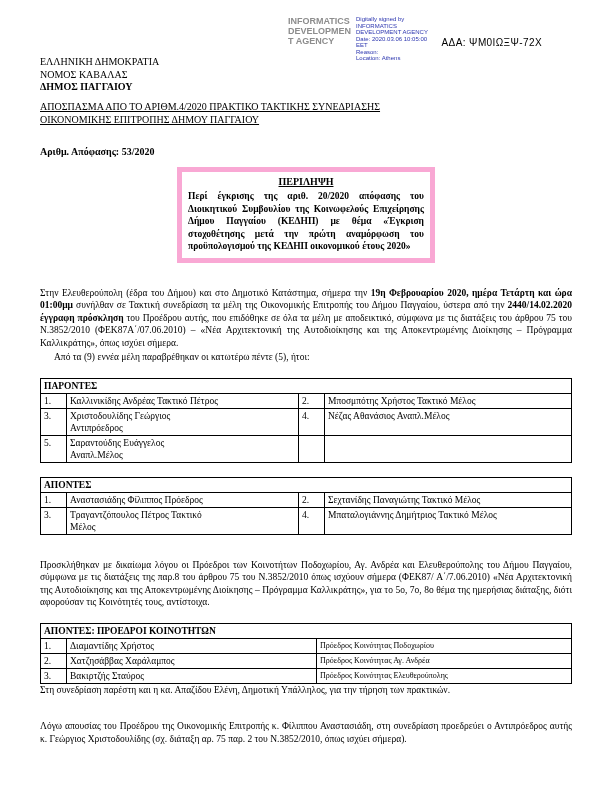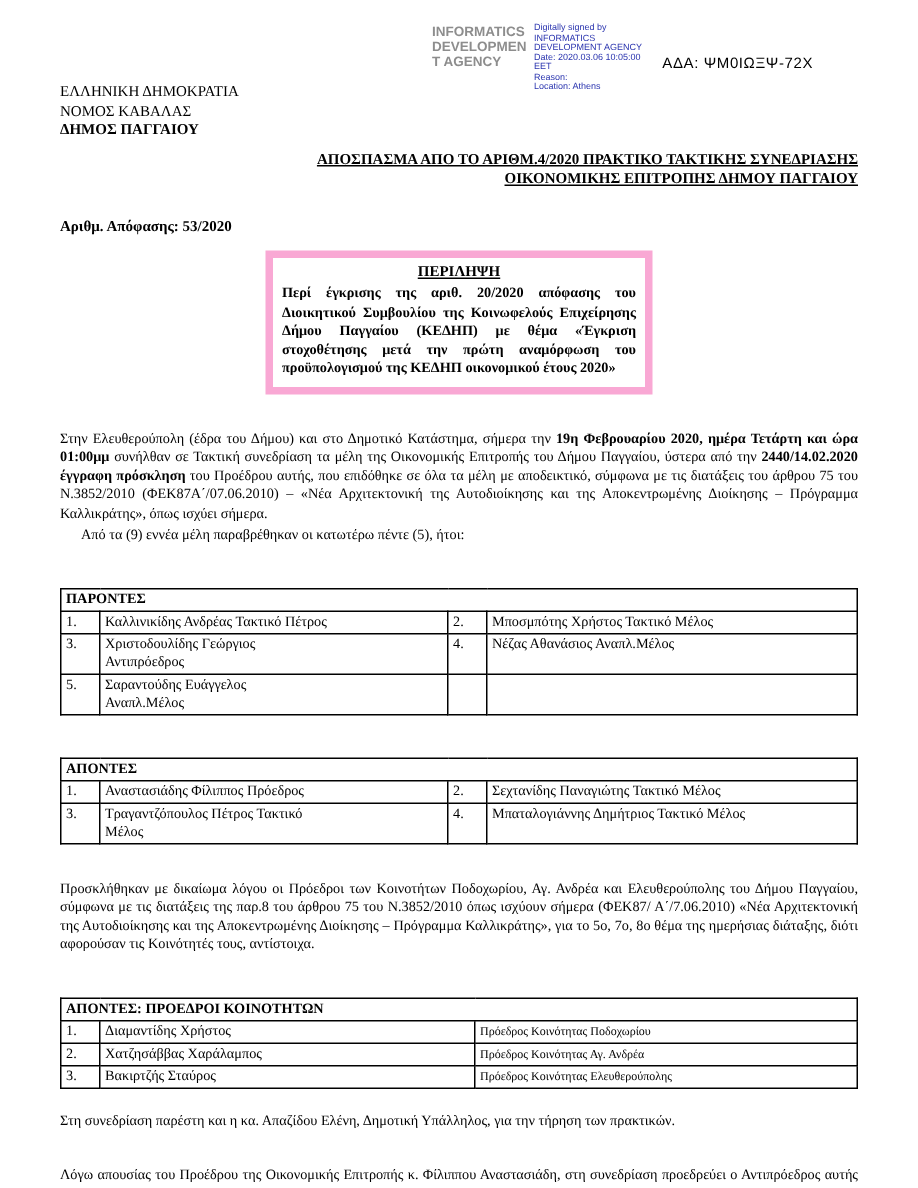--- a/index.html
+++ b/index.html
@@ -9,32 +9,32 @@
   }
   
   .ada{position:absolute;top:5px;right:70px;font-size:10px;font-family:"Liberation Sans",sans-serif;letter-spacing:.4px;margin-top:32px;}
   .stamp{position:absolute;left:288px;top:16px;display:flex;gap:5px;}
   .stamp-gray{font-family:"Liberation Sans",sans-serif;font-weight:bold;font-size:9px;line-height:10px;color:#8d8d8d;}
   .stamp-blue{font-family:"Liberation Sans",sans-serif;font-size:6px;line-height:6.5px;color:#2b35af;max-width:90px;}
   .letterhead{position:absolute;left:40px;top:56px;font-size:10px;line-height:12.5px;}
   .letterhead .muni{font-weight:bold;}
   
   .content{position:absolute;left:40px;top:100px;width:532px;}
-  .doc-title{text-align:right;font-weight:bold;font-size:10px;line-height:13px;}
+  .doc-title{text-align:left;font-weight:normal;font-size:10px;line-height:13px;}
   .doc-title .t{text-decoration:underline;}
   .decision-no{margin-top:20px;font-weight:bold;font-size:10px;}
   .summary-box{width:236px;margin:10px auto 0;border:5px solid #f9a8d4;padding:3px 6px 5px;}
   .summary-title{text-align:center;font-weight:bold;text-decoration:underline;font-size:10px;line-height:13px;}
   .summary-body{font-weight:bold;font-size:9.5px;line-height:12.5px;text-align:justify;margin-top:2px;}
   .para{font-size:9.5px;line-height:12.5px;margin:0;}
   .j{text-align:justify;}
   .indent{text-indent:14px;}
   .b{font-weight:bold;}
-  .mt24{margin-top:24px;} .mt2{margin-top:2px;} .mt12{margin-top:24px;} .mt16{margin-top:16px;}
-  table{width:100%;border-collapse:collapse;margin-top:28px;table-layout:fixed;}
+  .mt24{margin-top:24px;} .mt2{margin-top:2px;} .mt12{margin-top:24px;} .mt16{margin-top:0;}
+  table{width:100%;border-collapse:collapse;margin-top:14px;table-layout:fixed;}
   td{border:1px solid #000;font-size:9.5px;line-height:12px;padding:1px 3px;vertical-align:top;word-wrap:break-word;}
   td.th{font-weight:bold;}
   td.num{width:22px;}
   td.role{font-size:8px;line-height:12px;}
   .l2{display:block;}
   col.c-num{width:26px;} col.c-name{width:232px;} col.c-name2{width:auto;}
   col.c-pname{width:250px;} col.c-prole{width:auto;}
 </style>
 </head>
 <body>

